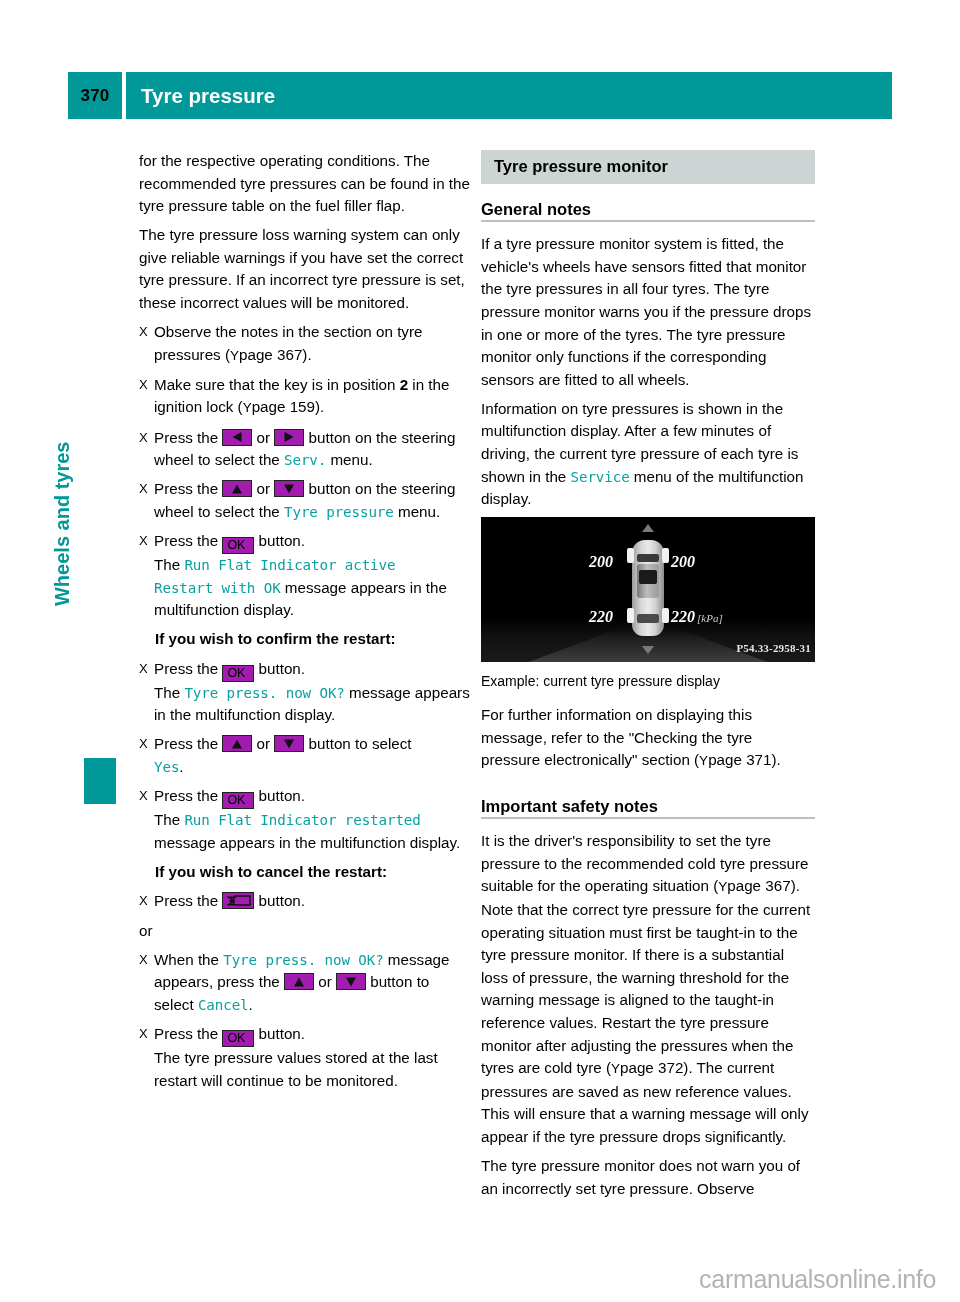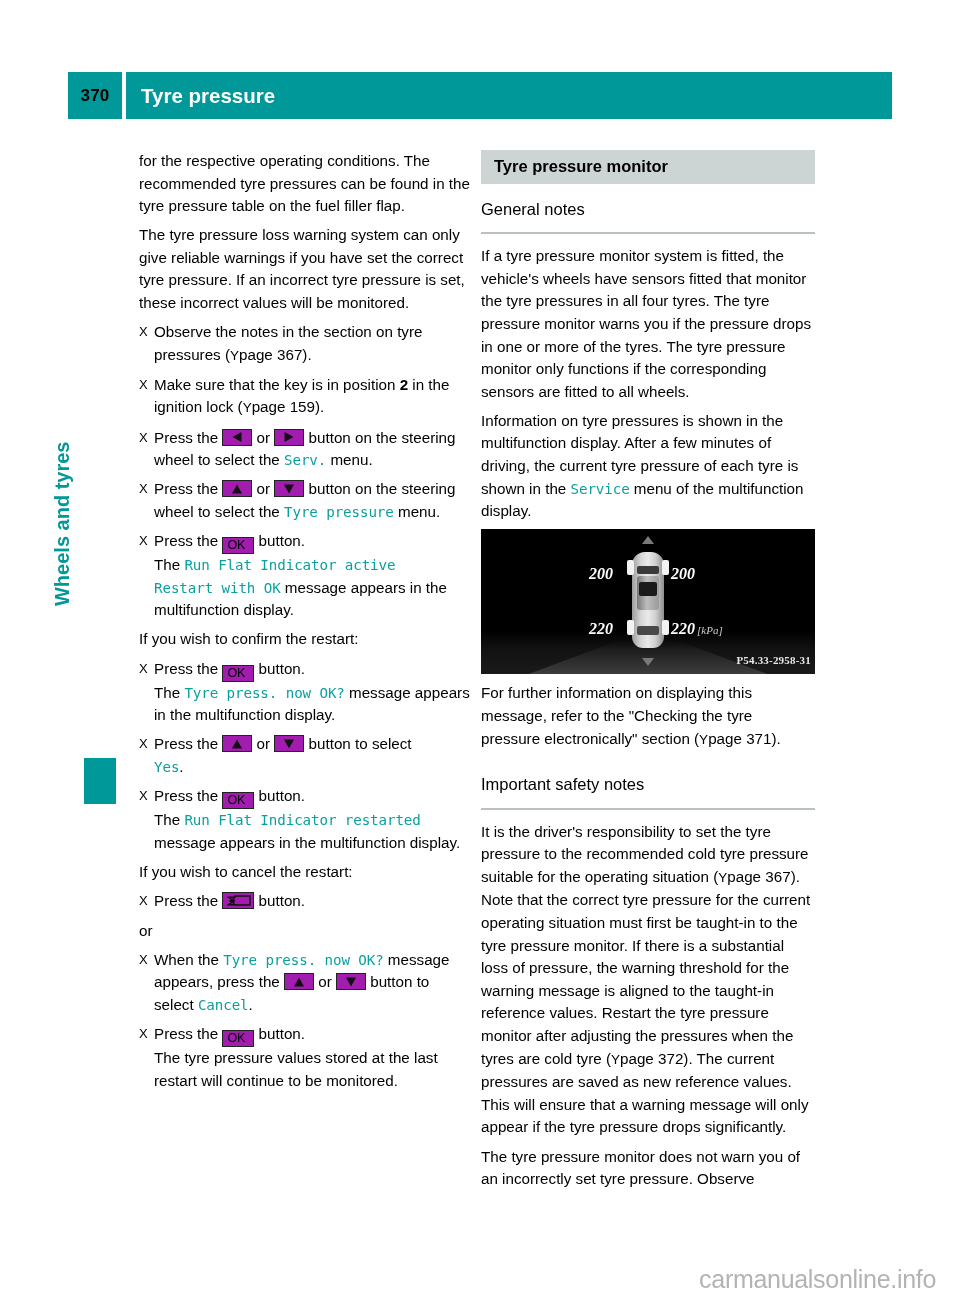--- a/index.html
+++ b/index.html
@@ -100,30 +100,30 @@
   
   .h-band {
     background: #cdd4d4;
     font-size: 16.5px;
     font-weight: bold;
     padding: 5px 9px 6px 13px;
     margin: 0 0 14px 0;
   }
   .h2 {
     font-size: 16.5px;
-    font-weight: normal;
+    font-weight: bold;
     margin: 0 0 4px 0;
-    padding-bottom: 12px;
+    padding-bottom: 0;
     border-bottom: 2px solid #b9c0c0;
   }
   .h2-wrap { margin-bottom: 11px; }
   .h3 {
     font-size: 15.2px;
-    font-weight: normal;
-    margin: 3px 0 7px 0;
+    font-weight: bold;
+    margin: 3px 0 7px 16px;
   }
 
   
   .code {
     font-family: "DejaVu Sans Mono", monospace;
     color: #0aa0a0;
     font-size: 14.2px;
     letter-spacing: -0.1px;
   }
 
@@ -406,20 +406,21 @@
       <div class="tyre rr"></div>
       <div class="arrow-bot"></div>
     </div>
     <div class="pval pv-fl">200</div>
     <div class="pval pv-fr">200</div>
     <div class="pval pv-rl">220</div>
     <div class="pval pv-rr"><span>220</span><span class="punit">[kPa]</span></div>
     <div class="fig-code">P54.33-2958-31</div>
   </div>
 
+  <p class="caption">Example: current tyre pressure display</p>
 
   <p class="para"><span>For further information on displaying this message, refer to the "Checking the tyre pressure electronically" section (</span><span class="pgref">Y</span><span>page 371</span><span>).</span></p>
 
   <div class="h2-wrap" style="margin-top:22px">
     <div class="h2">Important safety notes</div>
   </div>
 
   <p class="para"><span>It is the driver's responsibility to set the tyre pressure to the recommended cold tyre pressure suitable for the operating situation (</span><span class="pgref">Y</span><span>page 367</span><span>). Note that the correct tyre pressure for the current operating situation must first be taught-in to the tyre pressure monitor. If there is a substantial loss of pressure, the warning threshold for the warning message is aligned to the taught-in reference values. Restart the tyre pressure monitor after adjusting the pressures when the tyres are cold tyre (</span><span class="pgref">Y</span><span>page 372</span><span>). The current pressures are saved as new reference values. This will ensure that a warning message will only appear if the tyre pressure drops significantly.</span></p>
 
   <p class="para">The tyre pressure monitor does not warn you of an incorrectly set tyre pressure. Observe</p>

